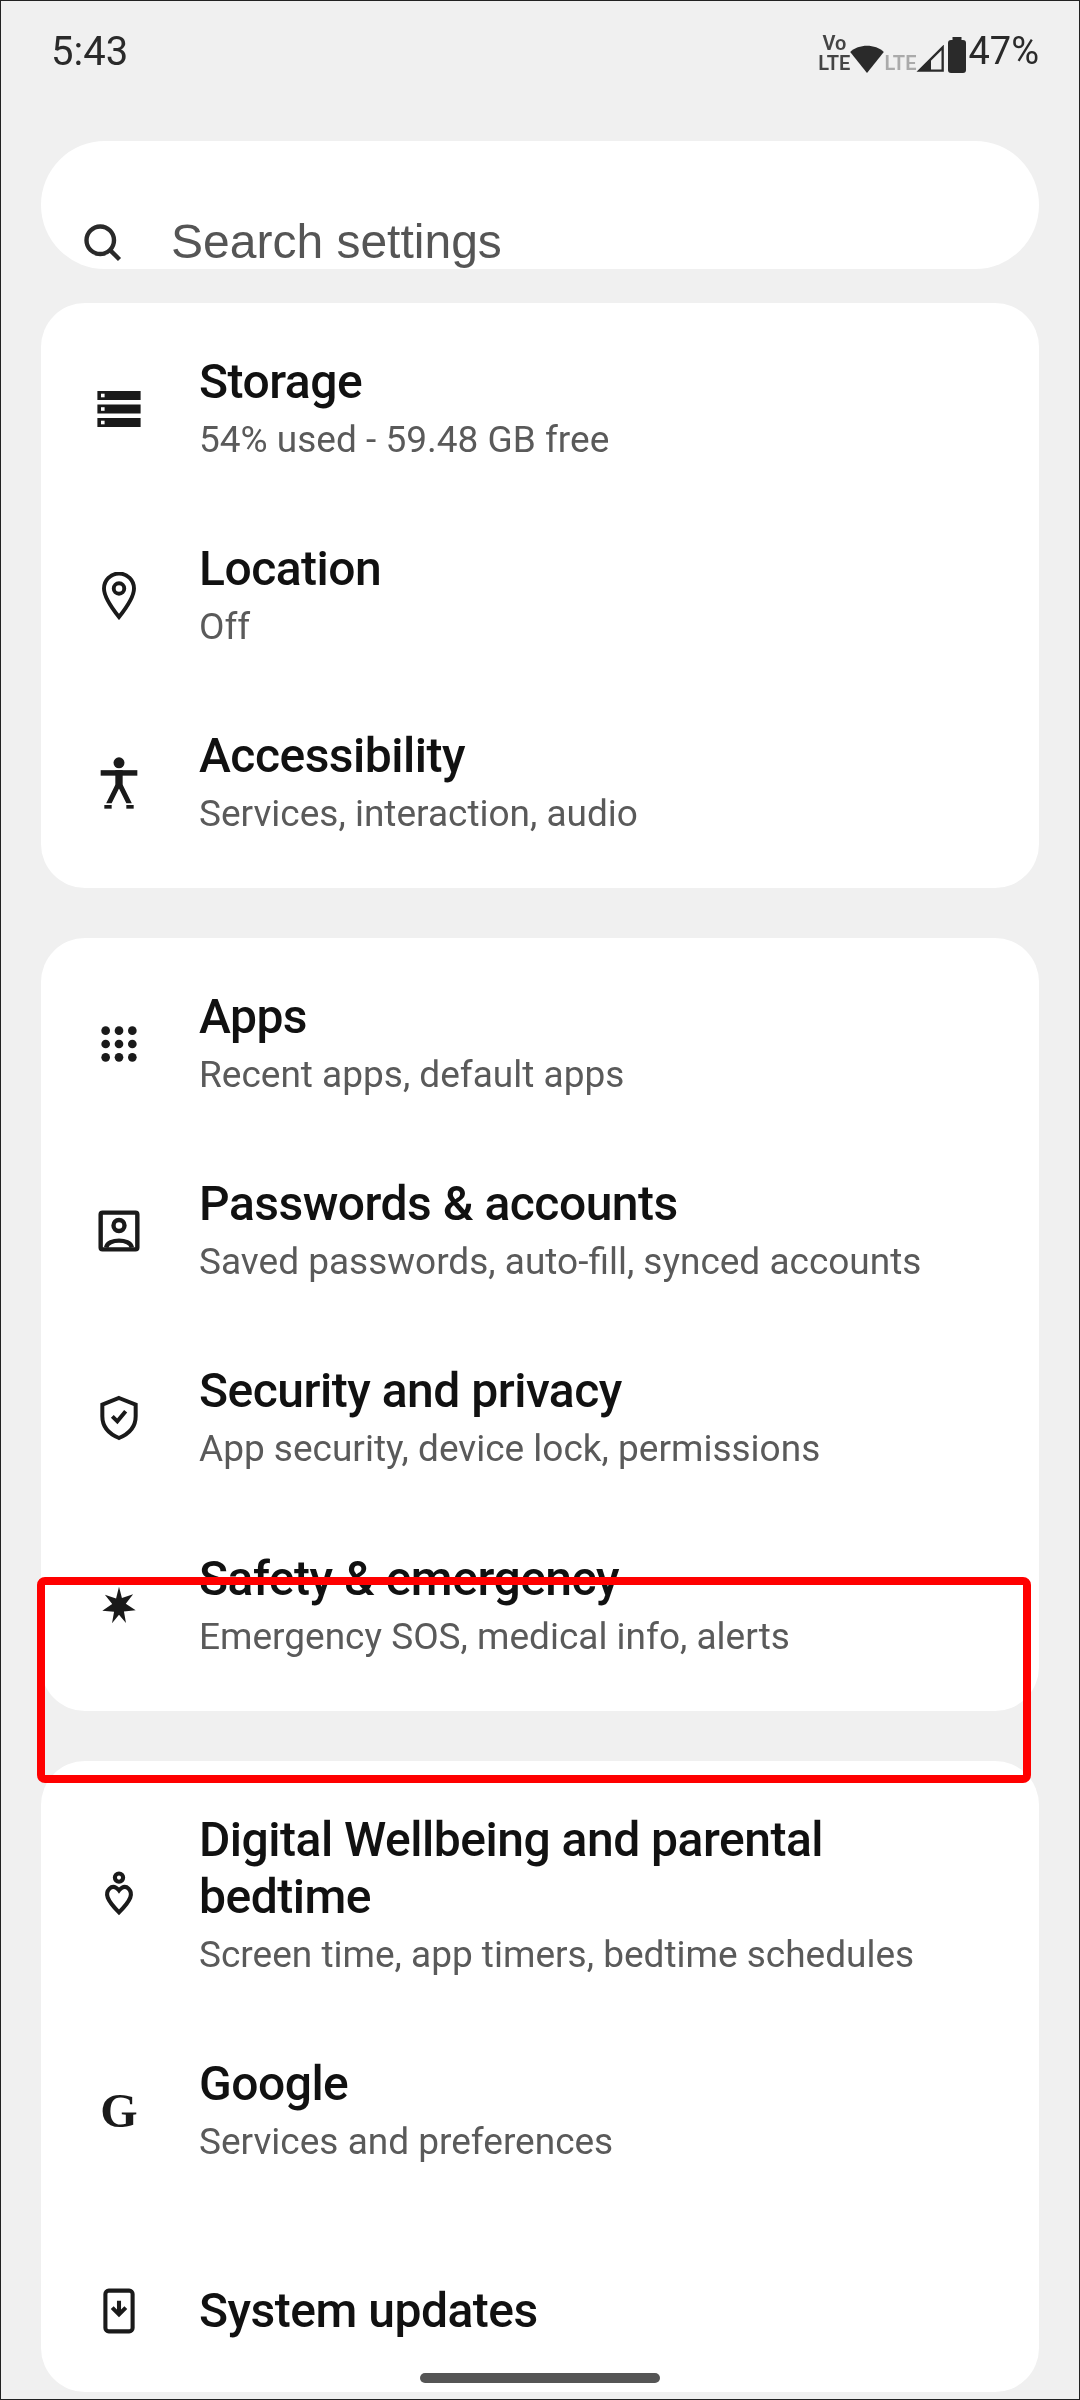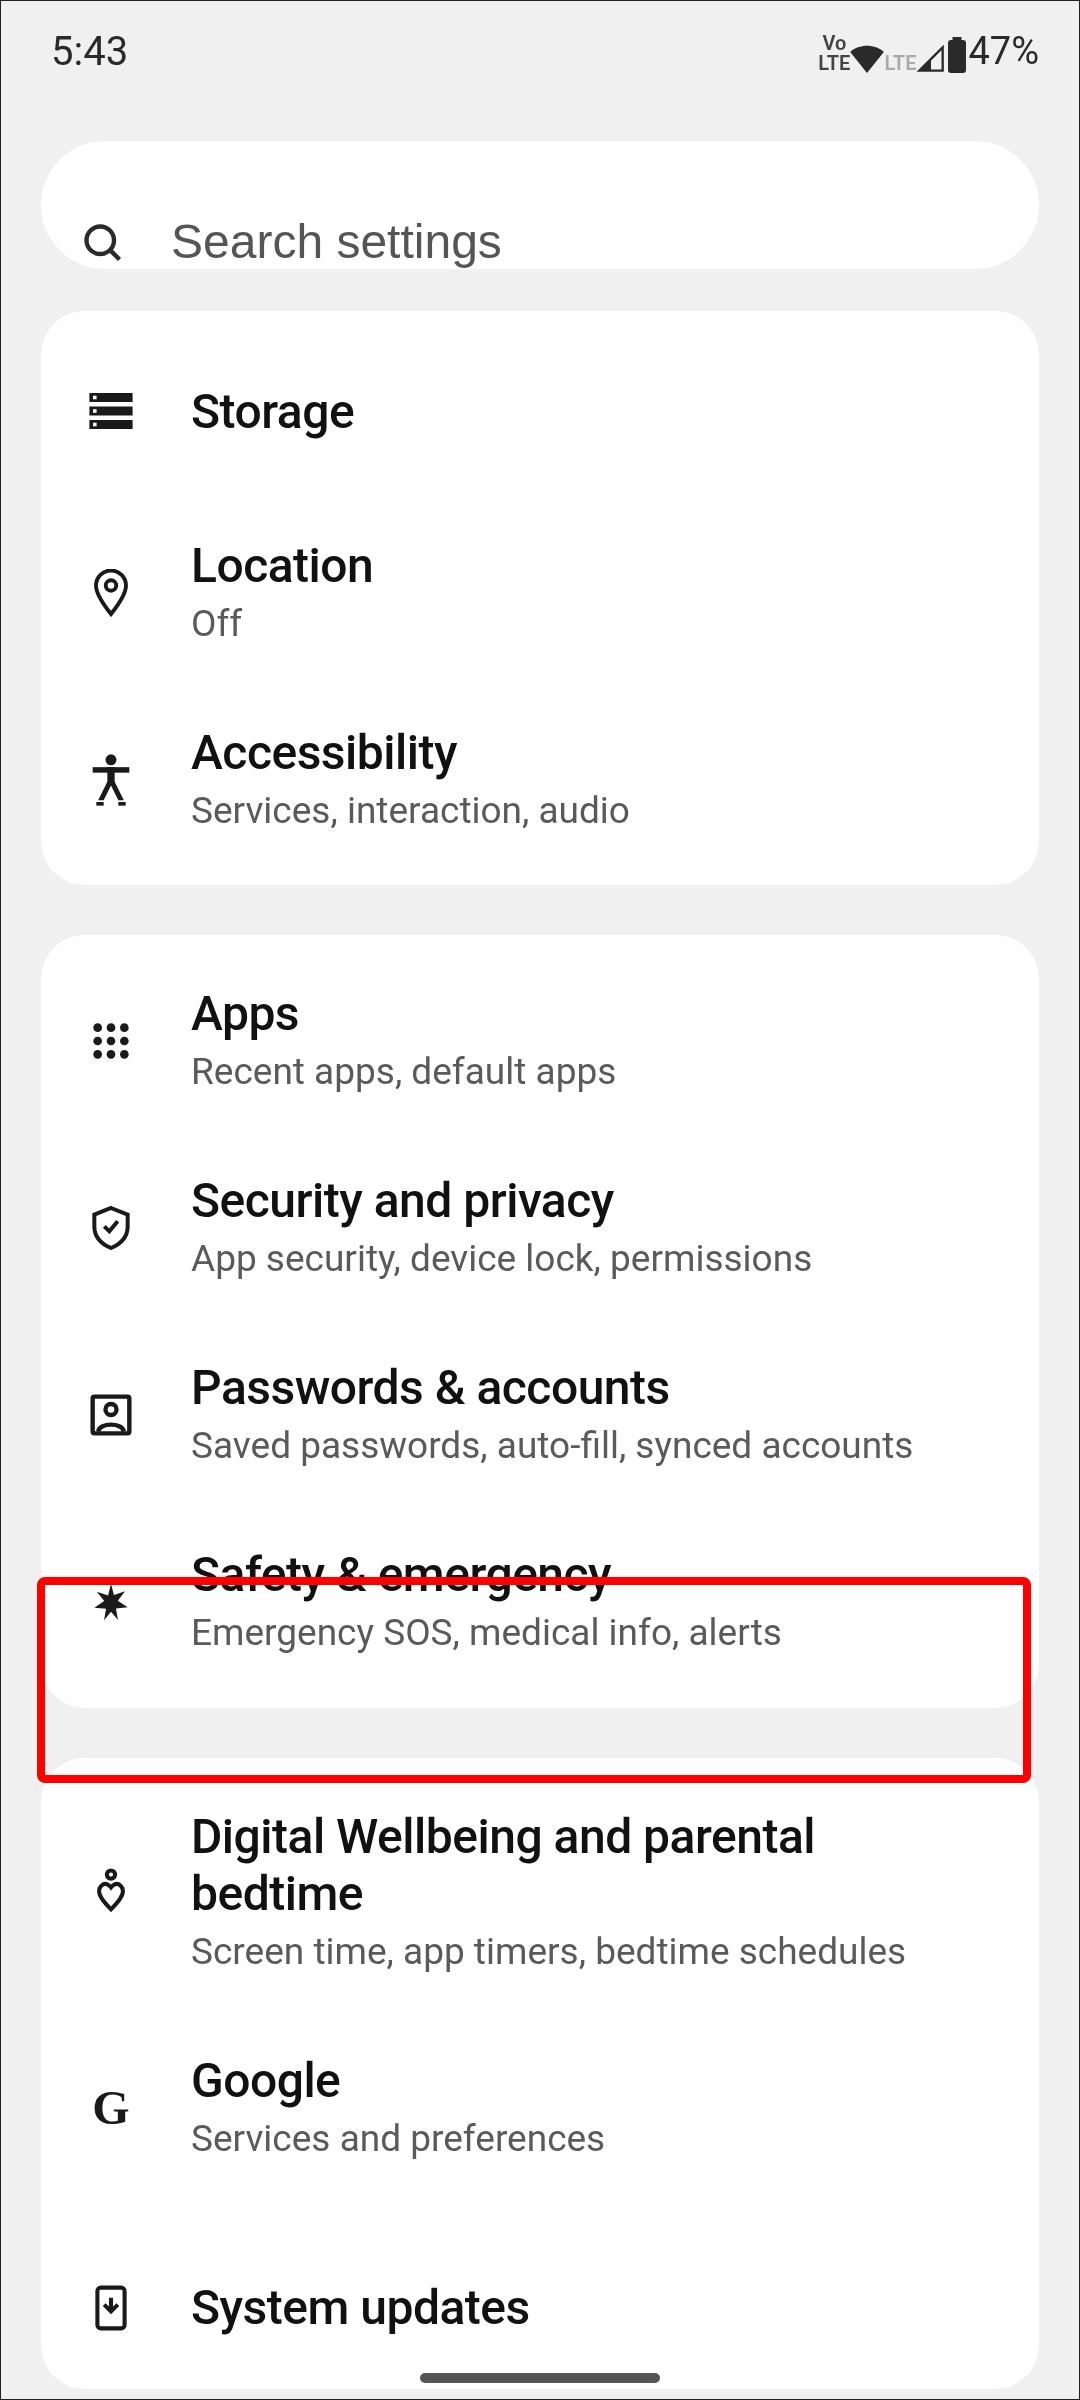--- a/index.html
+++ b/index.html
@@ -59,24 +59,24 @@
     font-size: 48px;
     color: #555;
     background: transparent;
     flex: 1;
   }
   .search-bar input::placeholder { color: #555; }
 
   
   .card {
     background: #fff;
-    margin: 12px 40px 50px 40px;
+    margin: 4px 40px 50px 40px;
     border-radius: 44px;
     overflow: visible;
-    padding: 12px 0;
+    padding: 12px 8px;
   }
   .row {
     display: flex;
     align-items: center;
     padding: 38px 42px 38px 30px;
     gap: 40px;
     min-height: 176px;
   }
   .row .icon-slot {
     width: 80px;
@@ -171,20 +171,21 @@
           <rect x="0" y="0" width="24" height="5"></rect>
           <rect x="0" y="7.5" width="24" height="5"></rect>
           <rect x="0" y="15" width="24" height="5"></rect>
           <rect x="2" y="1.5" width="2" height="2" fill="#fff"></rect>
           <rect x="2" y="9" width="2" height="2" fill="#fff"></rect>
           <rect x="2" y="16.5" width="2" height="2" fill="#fff"></rect>
         </svg>
     </span>
     <div class="texts">
       <span class="title">Storage</span>
+      <span class="sub">54% used - 59.48 GB free</span>
     </div>
   </div>
   <div class="row">
     <span class="icon-slot">
       <svg width="36" height="48" viewBox="0 0 24 32" fill="none" stroke="#1a1a1a" stroke-width="2.6">
           <path d="M12 30 C4 20 2 15 2 11 a10 10 0 1 1 20 0 c0 4 -2 9 -10 19 Z"></path>
           <circle cx="12" cy="11" r="3.5"></circle>
         </svg>
     </span>
     <div class="texts">
@@ -225,45 +226,45 @@
           <circle cx="20" cy="20" r="2.6"></circle>
       </svg>
     </span>
     <div class="texts">
       <span class="title">Apps</span>
       <span class="sub">Recent apps, default apps</span>
     </div>
   </div>
   <div class="row">
     <span class="icon-slot">
-      <svg width="40" height="48" viewBox="0 0 24 28" fill="none" stroke="#1a1a1a" stroke-width="2.4">
-          <path d="M12 2 L22 6 v7 c0 7 -5 11 -10 13 C7 24 2 20 2 13 V6 Z"></path>
-          <path d="M8 13 l3 3 l5 -6"></path>
-        </svg>
-    </span>
-    <div class="texts">
-      <span class="title">Security and privacy</span>
-      <span class="sub">App security, device lock, permissions</span>
-    </div>
-  </div>
-  <div class="row">
-    <span class="icon-slot">
       <svg width="44" height="44" viewBox="0 0 24 24" fill="none" stroke="#1a1a1a" stroke-width="2.4">
           <rect x="2" y="2" width="20" height="20" rx="1"></rect>
           <circle cx="12" cy="9" r="3"></circle>
           <path d="M5 21 c1 -5 13 -5 14 0"></path>
         </svg>
     </span>
     <div class="texts">
       <span class="title">Passwords &amp; accounts</span>
       <span class="sub">Saved passwords, auto-fill, synced accounts</span>
     </div>
   </div>
   <div class="row">
     <span class="icon-slot">
+      <svg width="40" height="48" viewBox="0 0 24 28" fill="none" stroke="#1a1a1a" stroke-width="2.4">
+          <path d="M12 2 L22 6 v7 c0 7 -5 11 -10 13 C7 24 2 20 2 13 V6 Z"></path>
+          <path d="M8 13 l3 3 l5 -6"></path>
+        </svg>
+    </span>
+    <div class="texts">
+      <span class="title">Security and privacy</span>
+      <span class="sub">App security, device lock, permissions</span>
+    </div>
+  </div>
+  <div class="row">
+    <span class="icon-slot">
       <svg width="44" height="44" viewBox="0 0 24 24" fill="#1a1a1a">
           <path d="M12 2 l1.6 6.2 6.1 -2 -4 5.1 5.4 3.6 -6.4 0.6 1.1 6.3 L12 17.3 8.2 22 l1.1 -6.3 -6.4 -0.6 5.4 -3.6 -4 -5.1 6.1 2 Z"></path>
         </svg>
     </span>
     <div class="texts">
       <span class="title">Safety &amp; emergency</span>
       <span class="sub">Emergency SOS, medical info, alerts</span>
     </div>
   </div>
 </div>

